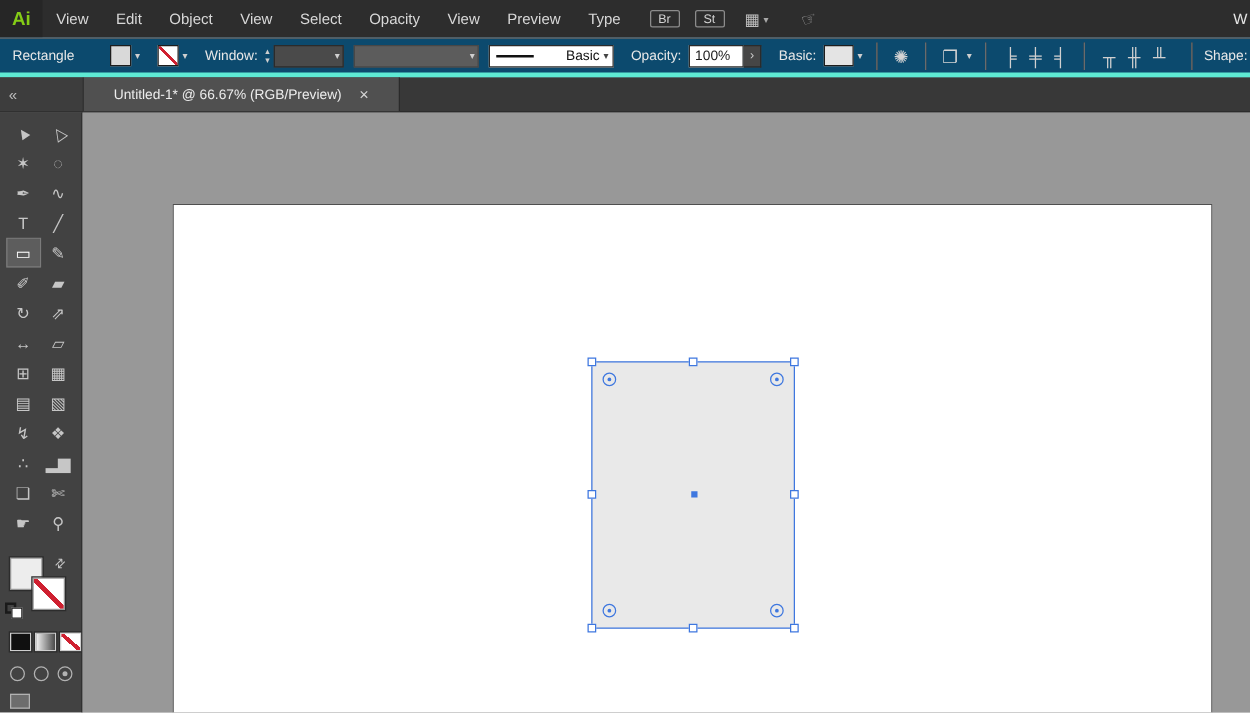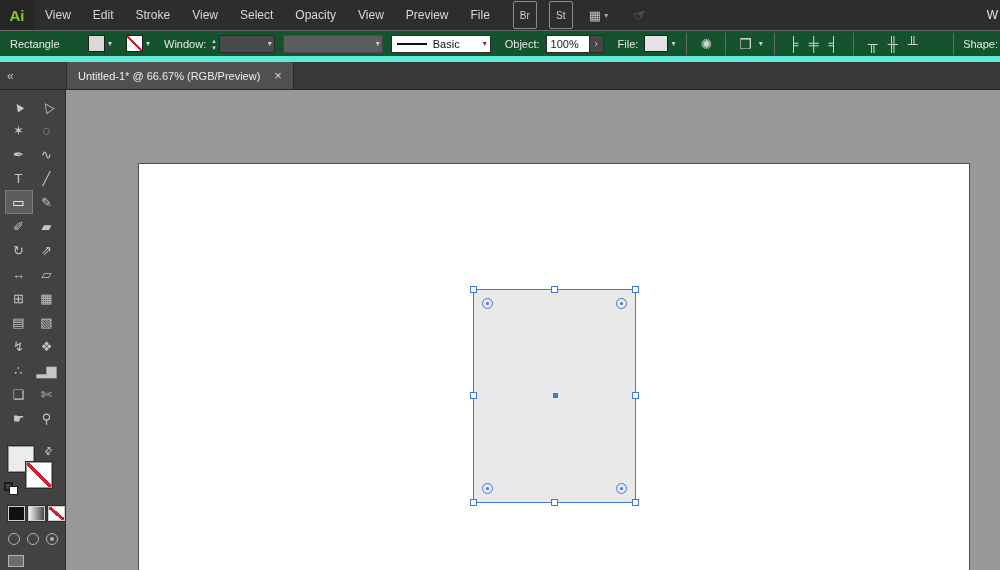--- a/index.html
+++ b/index.html
@@ -4,56 +4,56 @@
 <style>
   * { margin:0; padding:0; box-sizing:border-box; }
   html,body { width:1000px; height:570px; overflow:hidden; }
   body { font-family:"Liberation Sans", sans-serif; background:#989898; }
   .app { width:1000px; height:570px; display:flex; flex-direction:column; }
 
   
   .menubar { height:30px; background:#2d2d2d; display:flex; align-items:center; color:#d8d8d8; font-size:12px; flex:0 0 30px; }
   .logo { width:34px; height:30px; display:flex; align-items:center; justify-content:center; color:#84cc16; font-weight:bold; font-size:15px; background:#262626; }
   .menu-item { padding:0 11px; line-height:30px; cursor:default; white-space:nowrap; }
-  .mb-btn { min-width:24px; height:28px; border:1px solid #8c8c8c; border-radius:2px; display:flex; align-items:center; justify-content:center; font-size:10px; margin-left:12px; color:#d2d2d2; padding:0 3px; }
+  .mb-btn { min-width:24px; height:14px; border:1px solid #8c8c8c; border-radius:2px; display:flex; align-items:center; justify-content:center; font-size:10px; margin-left:12px; color:#d2d2d2; padding:0 3px; }
   .mb-iconbtn { margin-left:16px; display:flex; align-items:center; gap:3px; color:#bdbdbd; font-size:13px; }
   .mb-chev { font-size:8px; color:#a8a8a8; }
   .mb-touch { margin-left:26px; color:#9f9f9f; font-size:14px; transform:rotate(-20deg); }
   .mb-right { margin-left:auto; padding-right:2px; color:#e6e6e6; }
 
   
-  .controlbar { height:32px; background:#14532d; border-top:1px solid #676767; border-bottom:6px solid #5eead4; display:flex; align-items:center; color:#e8e8e8; font-size:11px; padding-left:10px; flex:0 0 32px; white-space:nowrap; }
+  .controlbar { height:32px; background:#0c4a6e; border-top:1px solid #676767; border-bottom:4px solid #5eead4; display:flex; align-items:center; color:#e8e8e8; font-size:11px; padding-left:10px; flex:0 0 32px; white-space:nowrap; }
   .cb-label { margin-right:6px; }
   .lbl-tool { width:72px; }
   .swatch { width:17px; height:17px; border:1px solid #1d1d1d; background:#d9d9d9; }
   .swatch.none { background-color:#fff; background-image:linear-gradient(to top right, transparent 44%, #cf2030 44%, #cf2030 56%, transparent 56%); }
   .chev { font-size:8px; color:#cfcfcf; margin:0 2px 0 3px; }
   .gap8 { margin-right:8px; } .gap14 { margin-right:14px; }
   .stepper { display:flex; flex-direction:column; line-height:7px; font-size:7px; color:#cfcfcf; margin-right:3px; text-align:center; }
   .combo { height:18px; background:#4a4a4a; border:1px solid #2b2b2b; display:flex; align-items:center; justify-content:space-between; }
   .combo.dim { background:#5c5c5c; border-color:#474747; }
   .combo-val { padding:0 4px; color:#ddd; min-width:30px; }
   .w-weight { width:56px; } .w-profile { width:100px; }
   .brushcombo { height:18px; background:#fff; border:1px solid #2b2b2b; display:flex; align-items:center; width:100px; }
   .brush-line { width:30px; height:2px; background:#111; margin:0 6px 0 5px; flex:0 0 30px; }
-  .brush-name { color:#111; flex:1; }
+  .brush-name { color:#111; flex:1;text-align:right; }
   .brush-chev { color:#444; font-size:8px; padding:0 3px; }
   .field { width:44px; height:18px; background:#fff; border:1px solid #2b2b2b; color:#1a1a1a; font-size:11px; padding:0 4px; font-family:"Liberation Sans",sans-serif; }
   .morebtn { width:14px; height:18px; background:#464646; border:1px solid #2b2b2b; border-left:none; color:#ccc; display:flex; align-items:center; justify-content:center; font-size:10px; }
   .stylesw { width:24px; height:17px; background:#e4e4e4; border:1px solid #1d1d1d; }
   .cb-icon { font-size:14px; color:#d4d4d4; margin:0 4px; }
   .alignbtn { width:20px; text-align:center; font-size:14px; color:#d0d0d0; }
   .vsep { width:1px; height:22px; background:#3a3a3a; border-right:1px solid #6b6b6b; margin:0 9px; }
   .spacer { flex:1; }
   .lbl-shape { margin-right:0; padding-right:2px; }
 
   
   .tabrow { height:28px; background:#383838; border-bottom:1px solid #282828; display:flex; align-items:stretch; flex:0 0 28px; }
   .collapse { width:66px; display:flex; align-items:center; padding-left:7px; color:#bdbdbd; font-size:12px; background:#3d3d3d; }
-  .tab { background:#505050; display:flex; align-items:center; padding:0 11px; font-size:11px; color:#ededed; gap:14px; border-right:1px solid #2a2a2a; border-left:1px solid #2a2a2a; }
+  .tab { background:#505050; display:flex; align-items:center; padding:0 24px; font-size:11px; color:#ededed; gap:14px; border-right:1px solid #2a2a2a; border-left:1px solid #2a2a2a; }
   .tab-close { color:#d5d5d5; font-size:13px; line-height:1; }
 
   
   .main { flex:1; display:flex; min-height:0; }
 
   
   .toolbar { width:66px; background:#424242; border-right:1px solid #2d2d2d; overflow:hidden; }
   .tools { display:grid; grid-template-columns:28px 28px; justify-content:center; padding-top:4px; }
   .tool { height:24px; display:flex; align-items:center; justify-content:center; color:#c6c6c6; font-size:13px; }
   .tool.sel { background:#5d5d5d; box-shadow:inset 0 0 0 1px #7b7b7b; color:#fff; }
@@ -89,27 +89,27 @@
 </style>
 </head>
 <body>
 
 <div class="app">
 
   <div class="menubar">
     <div class="logo">Ai</div>
     <span class="menu-item">View</span>
     <span class="menu-item">Edit</span>
-    <span class="menu-item">Stroke</span>
+    <span class="menu-item">Object</span>
     <span class="menu-item">View</span>
     <span class="menu-item">Select</span>
     <span class="menu-item">Opacity</span>
     <span class="menu-item">View</span>
     <span class="menu-item">Preview</span>
-    <span class="menu-item">File</span>
+    <span class="menu-item">Type</span>
     <span class="mb-btn">Br</span>
     <span class="mb-btn">St</span>
     <span class="mb-iconbtn">
       <span>▦</span>
       <span class="mb-chev">▾</span>
     </span>
     <span class="mb-touch">☞</span>
     <span class="mb-right">W</span>
   </div>
 
@@ -136,25 +136,25 @@
       <span class="combo-val"></span>
       <span class="chev">▾</span>
     </span>
 
     <span class="brushcombo gap14">
       <span class="brush-line"></span>
       <span class="brush-name">Basic</span>
       <span class="brush-chev">▾</span>
     </span>
 
-    <span class="cb-label">Object:</span>
+    <span class="cb-label">Opacity:</span>
     <input class="field" value="100%" style="">
     <span class="morebtn gap14">›</span>
 
-    <span class="cb-label">File:</span>
+    <span class="cb-label">Basic:</span>
     <span class="stylesw"></span>
     <span class="chev">▾</span>
 
     <span class="vsep"></span>
     <span class="cb-icon">✺</span>
     <span class="vsep"></span>
     <span class="cb-icon">❐</span>
     <span class="chev">▾</span>
 
     <span class="vsep"></span>

